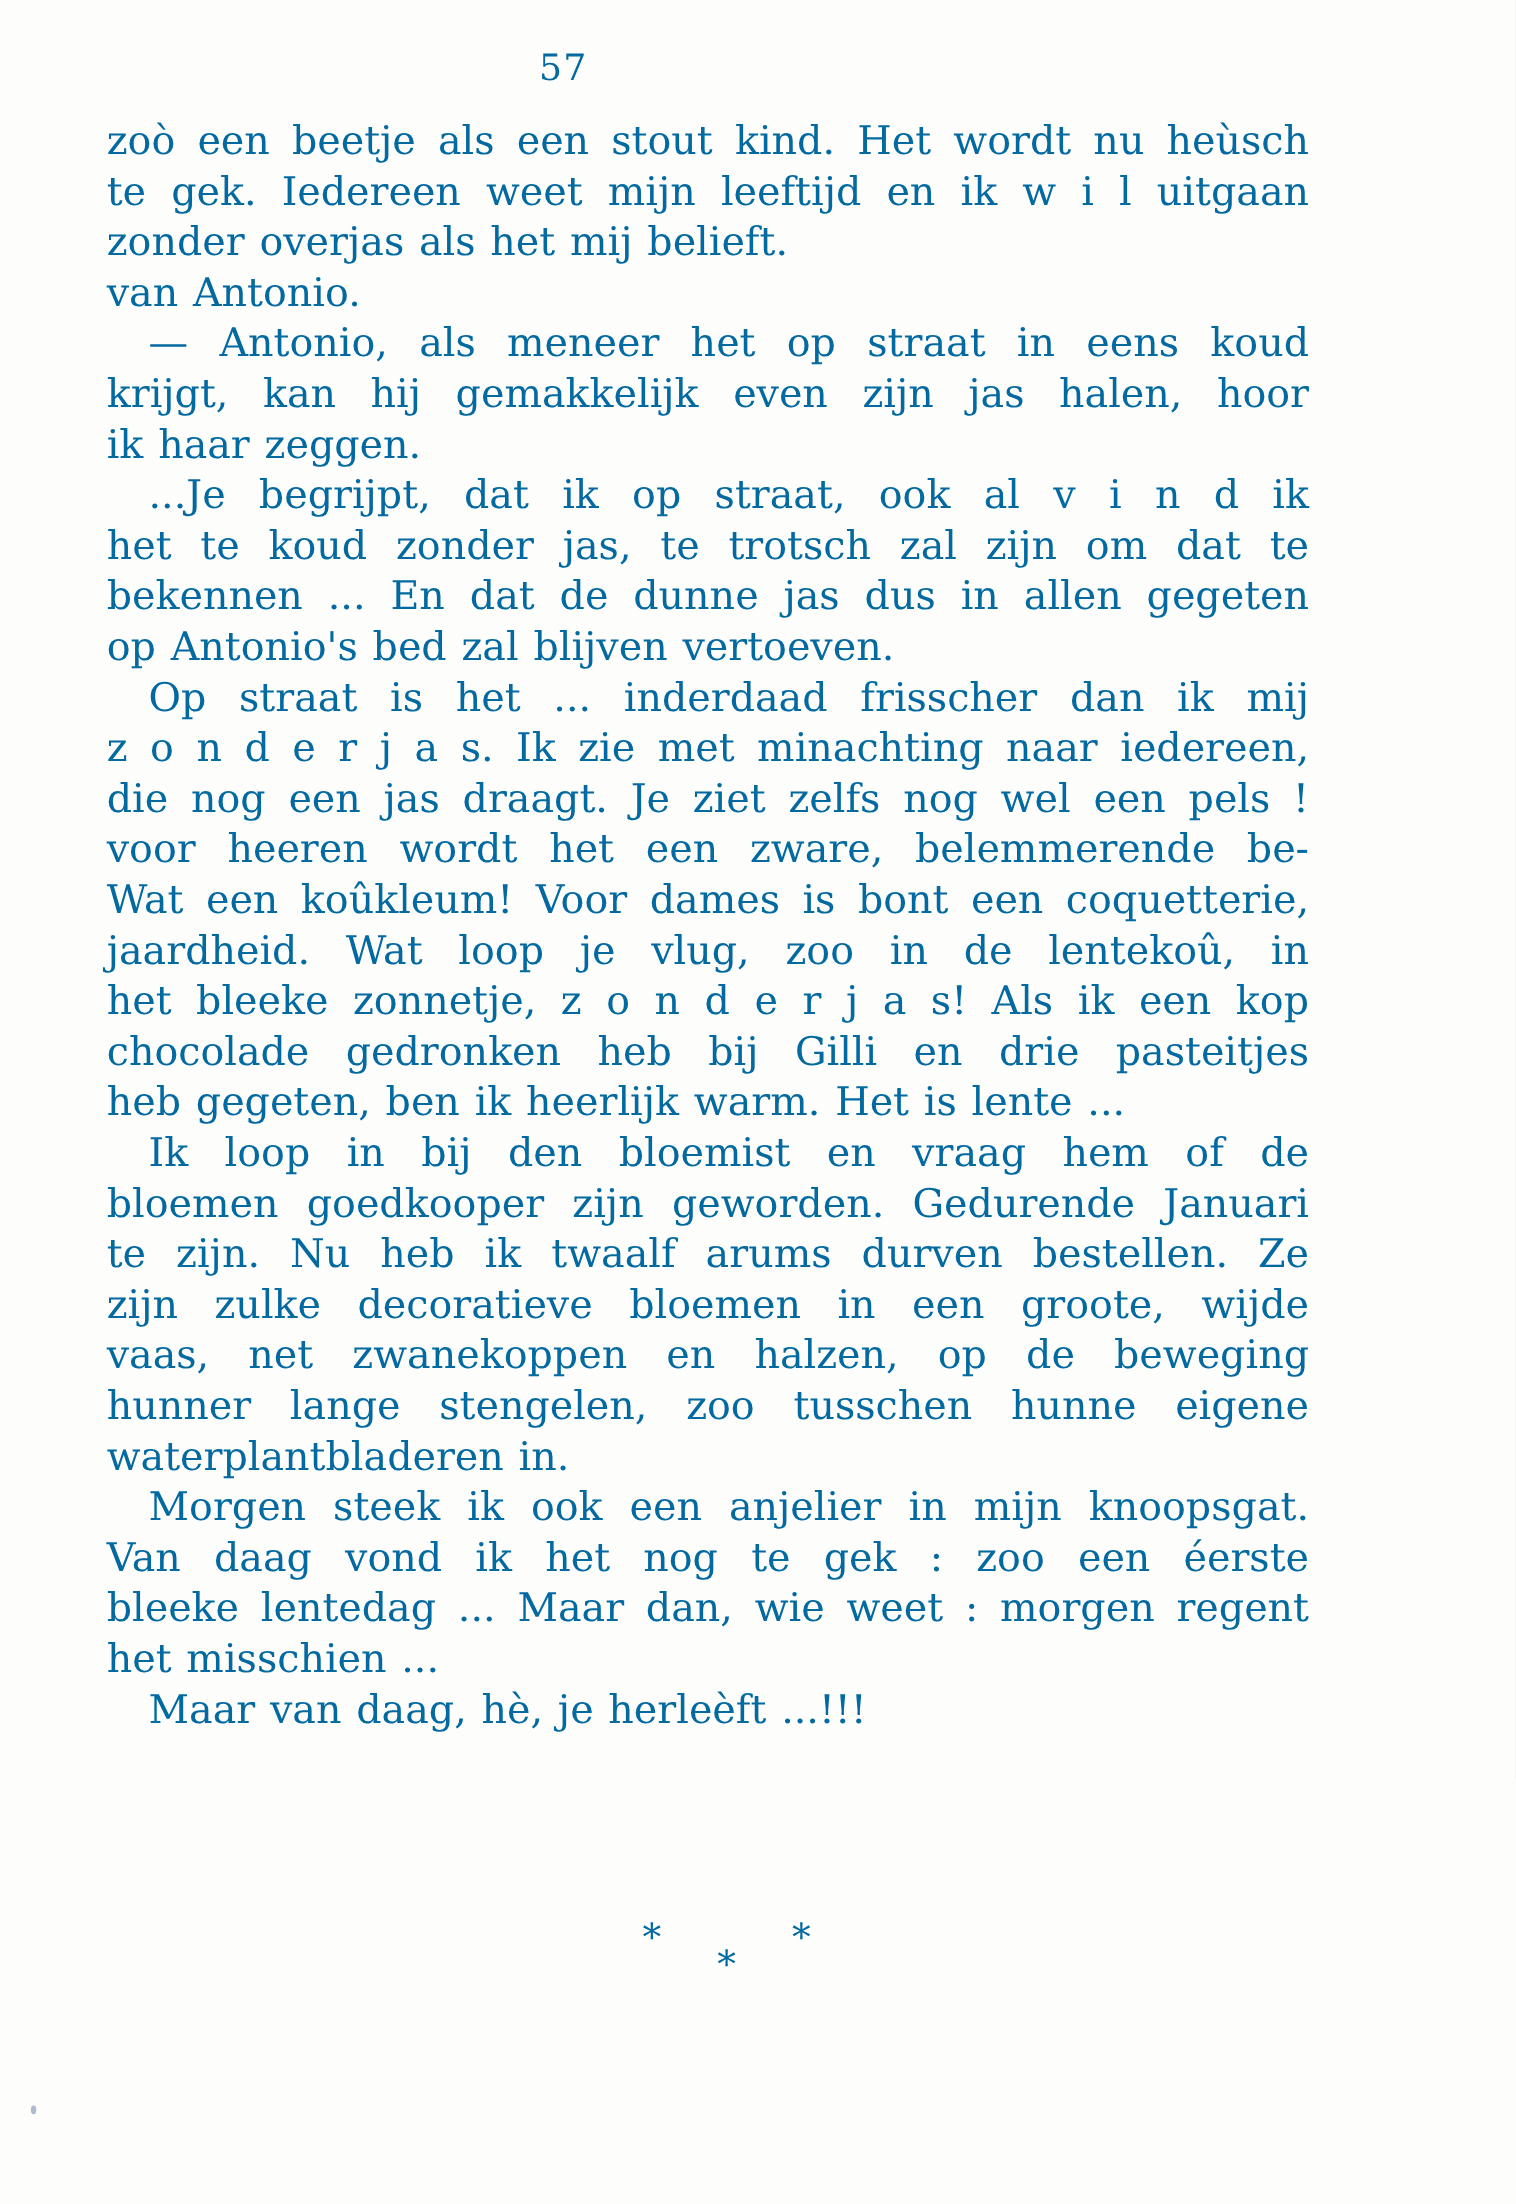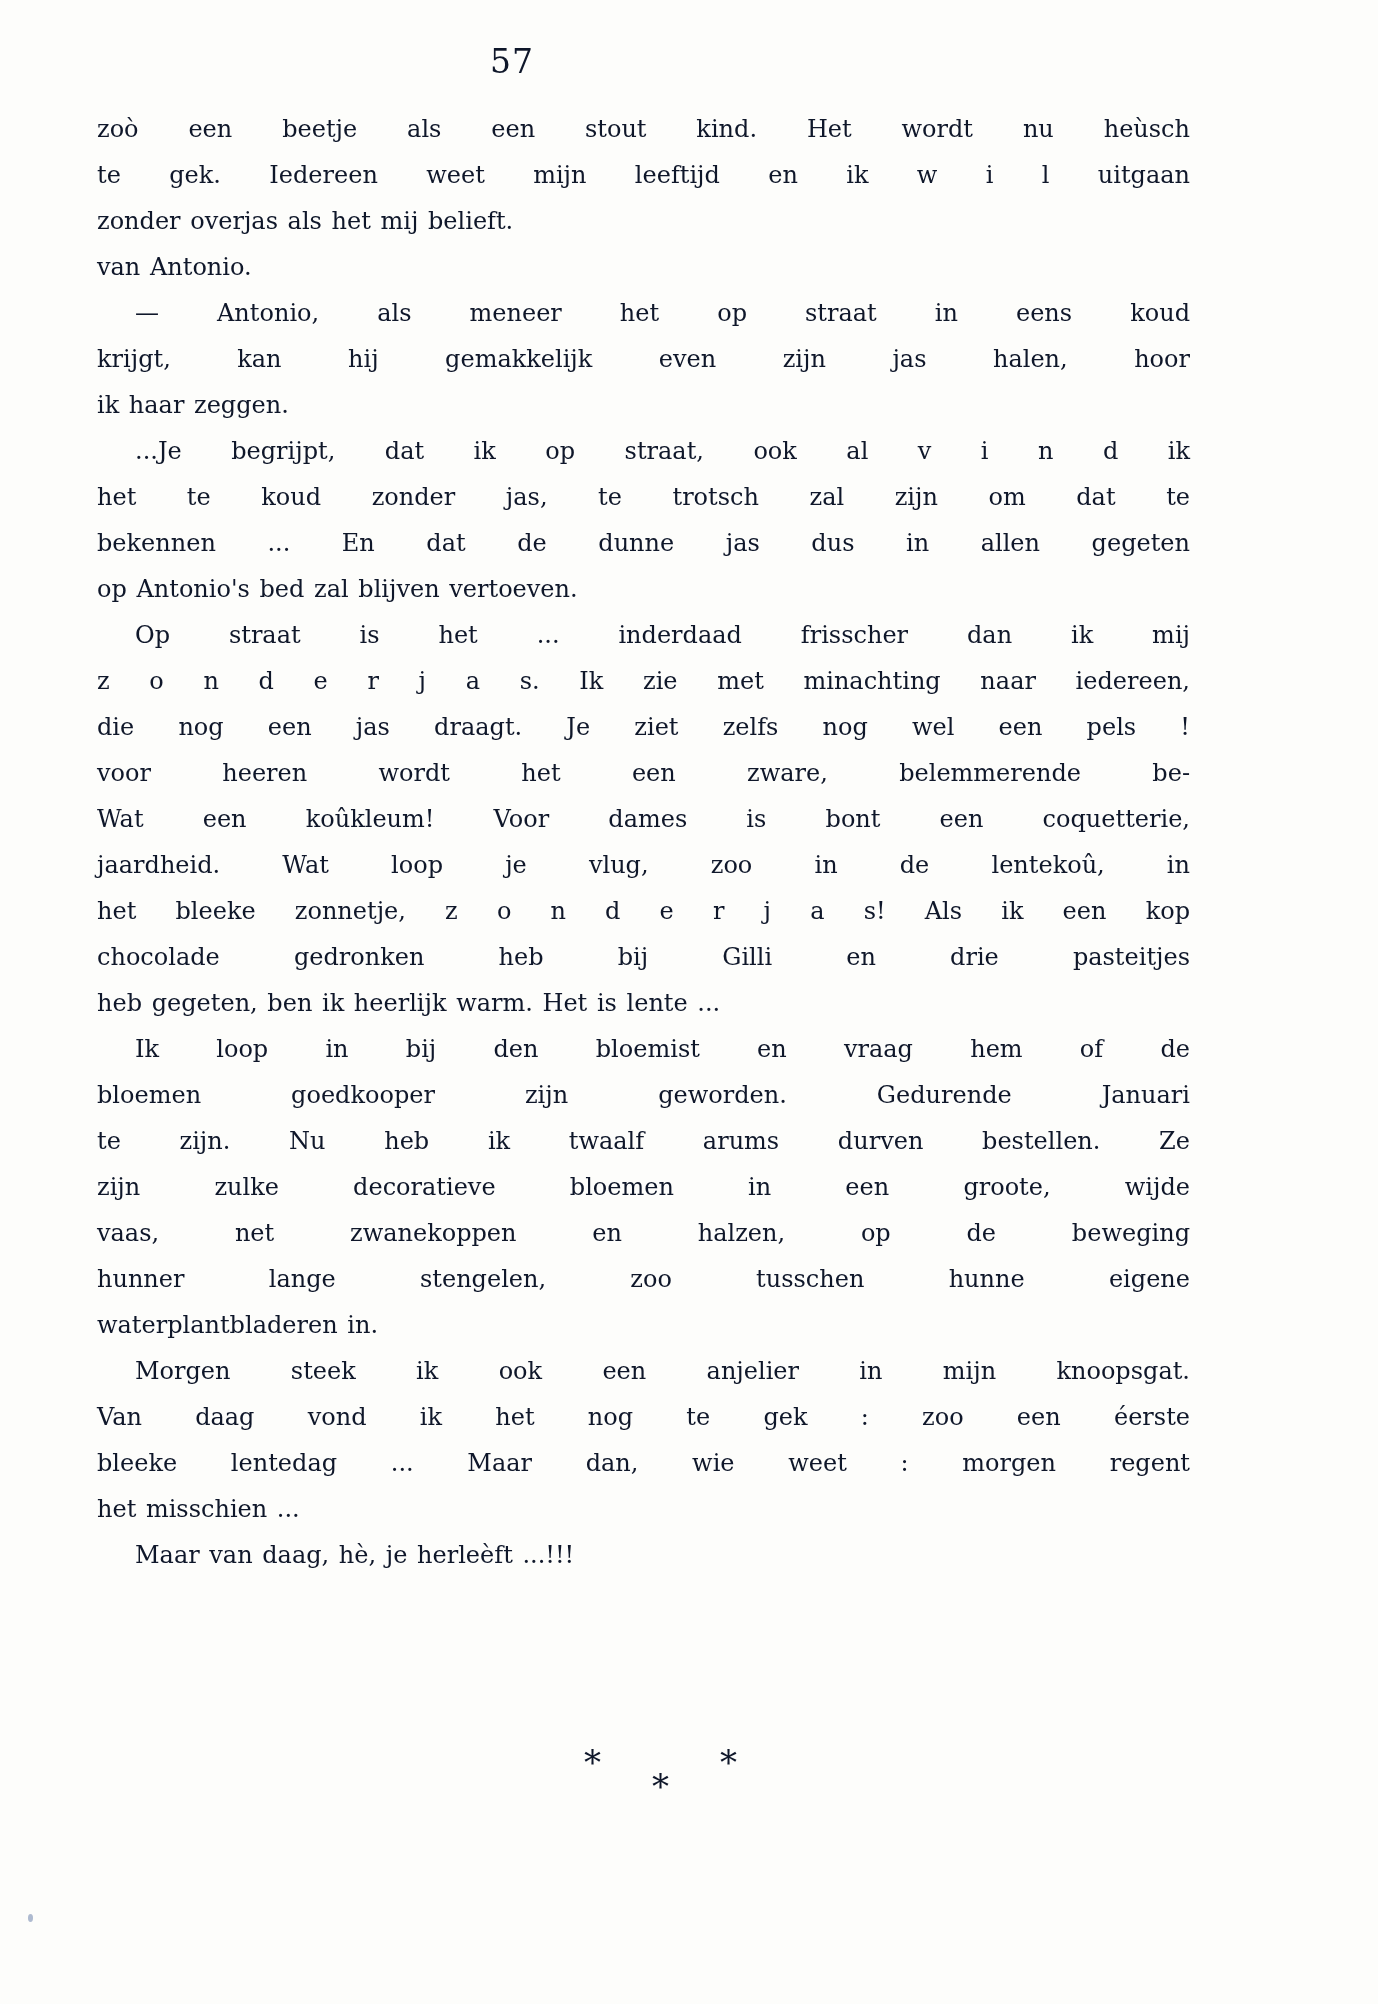--- a/index.html
+++ b/index.html
@@ -6,41 +6,41 @@
     margin: 0;
     padding: 0;
     background: #e8e8e8;
   }
   .page {
     position: relative;
     width: 1378px;
     height: 2004px;
     margin: 0 auto;
     background: #fdfdfb;
-    color: #0f172a;
+    color: #0369a1;
     font-family: "DejaVu Serif", "Liberation Serif", serif;
     overflow: hidden;
   }
   .page-number {
     position: absolute;
     top: 42px;
     left: 452px;
     width: 120px;
     text-align: center;
     font-size: 33px;
     letter-spacing: 1px;
   }
   .text-block {
     position: absolute;
     top: 106px;
     left: 97px;
     width: 1093px;
   }
   .line {
-    font-size: 24px;
+    font-size: 36px;
     line-height: 46px;
     white-space: normal;
     word-spacing: 2px;
   }
   .line.just {
     text-align: justify;
     text-align-last: justify;
   }
   .line.indent {
     text-indent: 38px;

